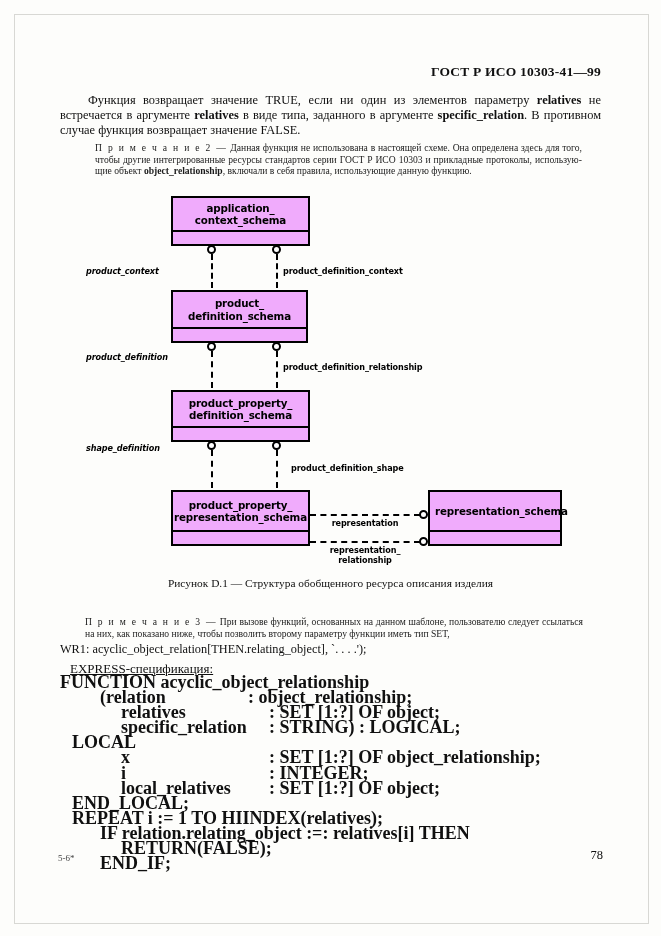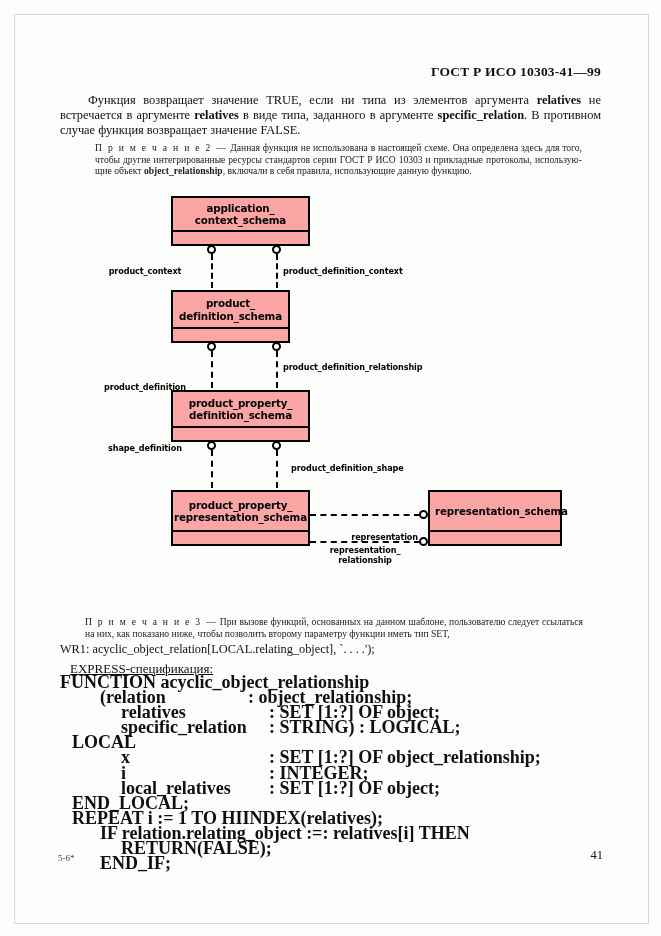--- a/index.html
+++ b/index.html
@@ -123,21 +123,21 @@
     position: absolute;
     left: 0px;
     top: 0px;
     width: 661px;
     height: 936px;
     pointer-events: none;
   }
   .ebox {
     position: absolute;
     border: 2.2px solid #000;
-    background: #fca5a5;
+    background: #f0abfc;
     box-sizing: border-box;
     pointer-events: auto;
   }
   .ebox .title {
     position: absolute;
     left: 0; right: 0; top: 0;
     bottom: 14px;
     display: flex;
     align-items: center;
     justify-content: center;
@@ -185,60 +185,60 @@
     position: absolute;
     font-family: "DejaVu Sans", sans-serif;
     font-weight: bold;
     font-size: 8.1px;
     line-height: 9.6px;
     letter-spacing: -0.1px;
     color: #000;
     white-space: nowrap;
     pointer-events: auto;
   }
-  .elabel.r { text-align: center; }
+  .elabel.r { text-align: left; font-style: italic; }
   .elabel.c { text-align: center; }
 </style>
 </head>
 <body>
 
 <div class="page">
   <div class="page-border"></div>
 
   <div class="doc-header">ГОСТ Р ИСО 10303-41—99</div>
 
-  <div class="intro"><span>Функция возвращает значение TRUE, если ни типа из элементов аргумента </span><b>relatives</b><span> не встречается в аргументе </span><b>relatives</b><span> в виде типа, заданного в аргументе </span><b>specific_relation</b><span>. В противном случае функция возвращает значение FALSE.</span></div>
+  <div class="intro"><span>Функция возвращает значение TRUE, если ни один из элементов параметру </span><b>relatives</b><span> не встречается в аргументе </span><b>relatives</b><span> в виде типа, заданного в аргументе </span><b>specific_relation</b><span>. В противном случае функция возвращает значение FALSE.</span></div>
 
   <div class="note note-2"><span class="note-lbl">П р и м е ч а н и е  2 —</span><span> Данная функция не использована в настоящей схеме. Она определена здесь для того, чтобы другие интегрированные  ресурсы  стандартов серии ГОСТ Р ИСО 10303 и прикладные протоколы, использую­щие объект </span><b>object_relationship</b><span>, включали в себя правила, использующие данную функцию.</span></div>
 
   <div class="diagram">
 
     <div class="ebox" style="left:171px; top:196px; width:139px; height:50px;">
       <div class="title" style="white-space:pre-line;">application_
 context_schema</div>
       <div class="bar"></div>
     </div>
 
     <div class="circ" style="left:207px; top:245px;"></div>
     <div class="vline" style="left:211px; top:254px; height:34px;"></div>
     <div class="elabel r" style="left:86px; top:267px; width:118px;">product_context</div>
 
     <div class="circ" style="left:272px; top:245px;"></div>
     <div class="vline" style="left:276px; top:254px; height:34px;"></div>
     <div class="elabel" style="left:283px; top:267px;">product_definition_context</div>
 
-    <div class="ebox" style="left:171px; top:290px; width:119px; height:53px;">
+    <div class="ebox" style="left:171px; top:290px; width:137px; height:53px;">
       <div class="title" style="white-space:pre-line;">product_
 definition_schema</div>
       <div class="bar"></div>
     </div>
 
     <div class="circ" style="left:207px; top:342px;"></div>
     <div class="vline" style="left:211px; top:351px; height:37px;"></div>
-    <div class="elabel r" style="left:86px; top:383px; width:118px;">product_definition</div>
+    <div class="elabel r" style="left:86px; top:353px; width:118px;">product_definition</div>
 
     <div class="circ" style="left:272px; top:342px;"></div>
     <div class="vline" style="left:276px; top:351px; height:37px;"></div>
     <div class="elabel" style="left:283px; top:363px;text-align:center;">product_definition_relationship</div>
 
     <div class="ebox" style="left:171px; top:390px; width:139px; height:52px;">
       <div class="title" style="white-space:pre-line;">product_property_
 definition_schema</div>
       <div class="bar"></div>
     </div>
@@ -257,32 +257,33 @@
       <div class="bar"></div>
     </div>
 
     <div class="ebox left-align" style="left:428px; top:490px; width:134px; height:56px;">
       <div class="title" style="white-space:pre-line;">representation_schema</div>
       <div class="bar"></div>
     </div>
 
     <div class="hline" style="left:310px; top:514px; width:110px;"></div>
     <div class="circ" style="left:419px; top:510px;"></div>
-    <div class="elabel c" style="left:312px; top:533px; width:106px;text-align:right;">representation</div>
+    <div class="elabel c" style="left:312px; top:519px; width:106px;">representation</div>
 
     <div class="hline" style="left:310px; top:541px; width:110px;"></div>
     <div class="circ" style="left:419px; top:537px;"></div>
     <div class="elabel c" style="left:312px; top:546px; width:106px; white-space:pre-line;">representation_
 relationship</div>
 
   </div>
 
+  <div class="fig-caption">Рисунок D.1 — Структура обобщенного ресурса описания изделия</div>
 
   <div class="note note-3"><span class="note-lbl">П р и м е ч а н и е  3 —</span><span> При вызове функций, основанных на данном шаблоне, пользователю следует ссылаться на них, как показано ниже, чтобы позволить второму параметру функции иметь тип SET,</span></div>
 
-  <div class="wr-line">WR1: acyclic_object_relation[LOCAL.relating_object], `. . . .');</div>
+  <div class="wr-line">WR1: acyclic_object_relation[THEN.relating_object], `. . . .');</div>
 
   <div class="express-head">EXPRESS-спецификация:</div>
   <div class="code" id="code-block"><span class="row" style="padding-left: 0px;">FUNCTION acyclic_object_relationship</span><span class="row" style="padding-left: 40px;"><span class="col-a2">(relation</span><span>: object_relationship;</span></span><span class="row" style="padding-left: 61px;"><span class="col-a2">relatives</span><span>: SET [1:?] OF object;</span></span><span class="row" style="padding-left: 61px;"><span class="col-a2">specific_relation</span><span>: STRING) : LOGICAL;</span></span><span class="row" style="padding-left: 12px;">LOCAL</span><span class="row" style="padding-left: 61px;"><span class="col-a2">x</span><span>: SET [1:?] OF object_relationship;</span></span><span class="row" style="padding-left: 61px;"><span class="col-a2">i</span><span>: INTEGER;</span></span><span class="row" style="padding-left: 61px;"><span class="col-a2">local_relatives</span><span>: SET [1:?] OF object;</span></span><span class="row" style="padding-left: 12px;">END_LOCAL;</span><span class="row" style="padding-left: 12px;">REPEAT i := 1 TO HIINDEX(relatives);</span><span class="row" style="padding-left: 40px;">IF relation.relating_object :=: relatives[i] THEN</span><span class="row" style="padding-left: 61px;">RETURN(FALSE);</span><span class="row" style="padding-left: 40px;">END_IF;</span></div>
 
   <div class="footer-left">5-6*</div>
-  <div class="footer-right">41</div>
+  <div class="footer-right">78</div>
 </div>
 
 </body></html>

